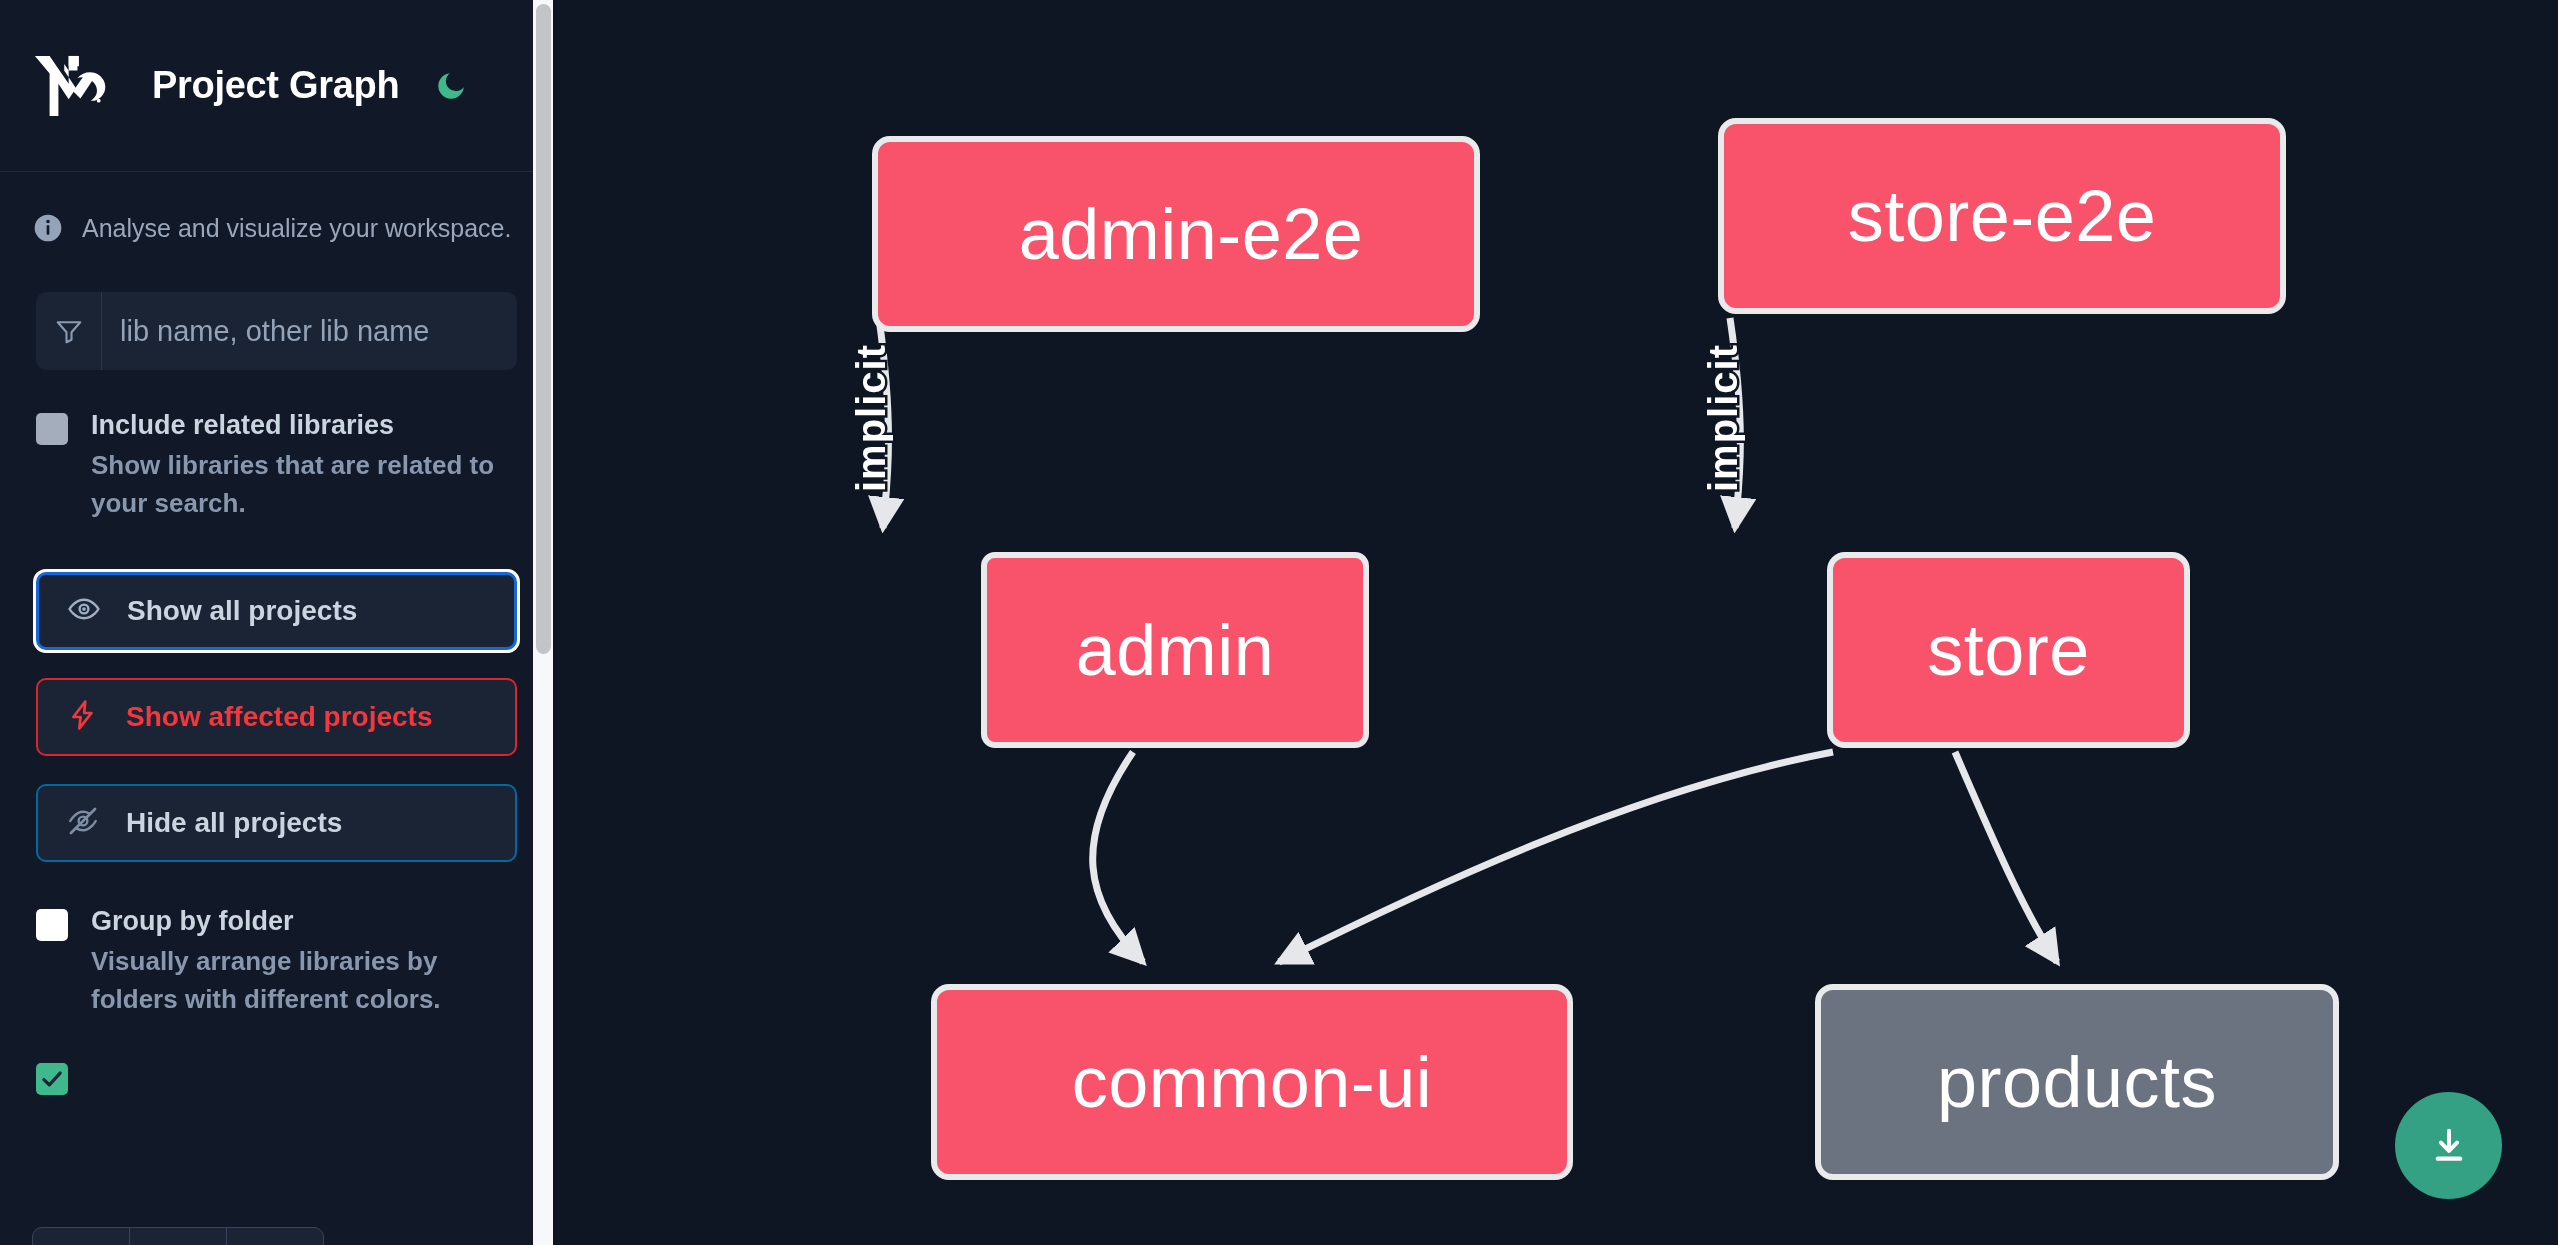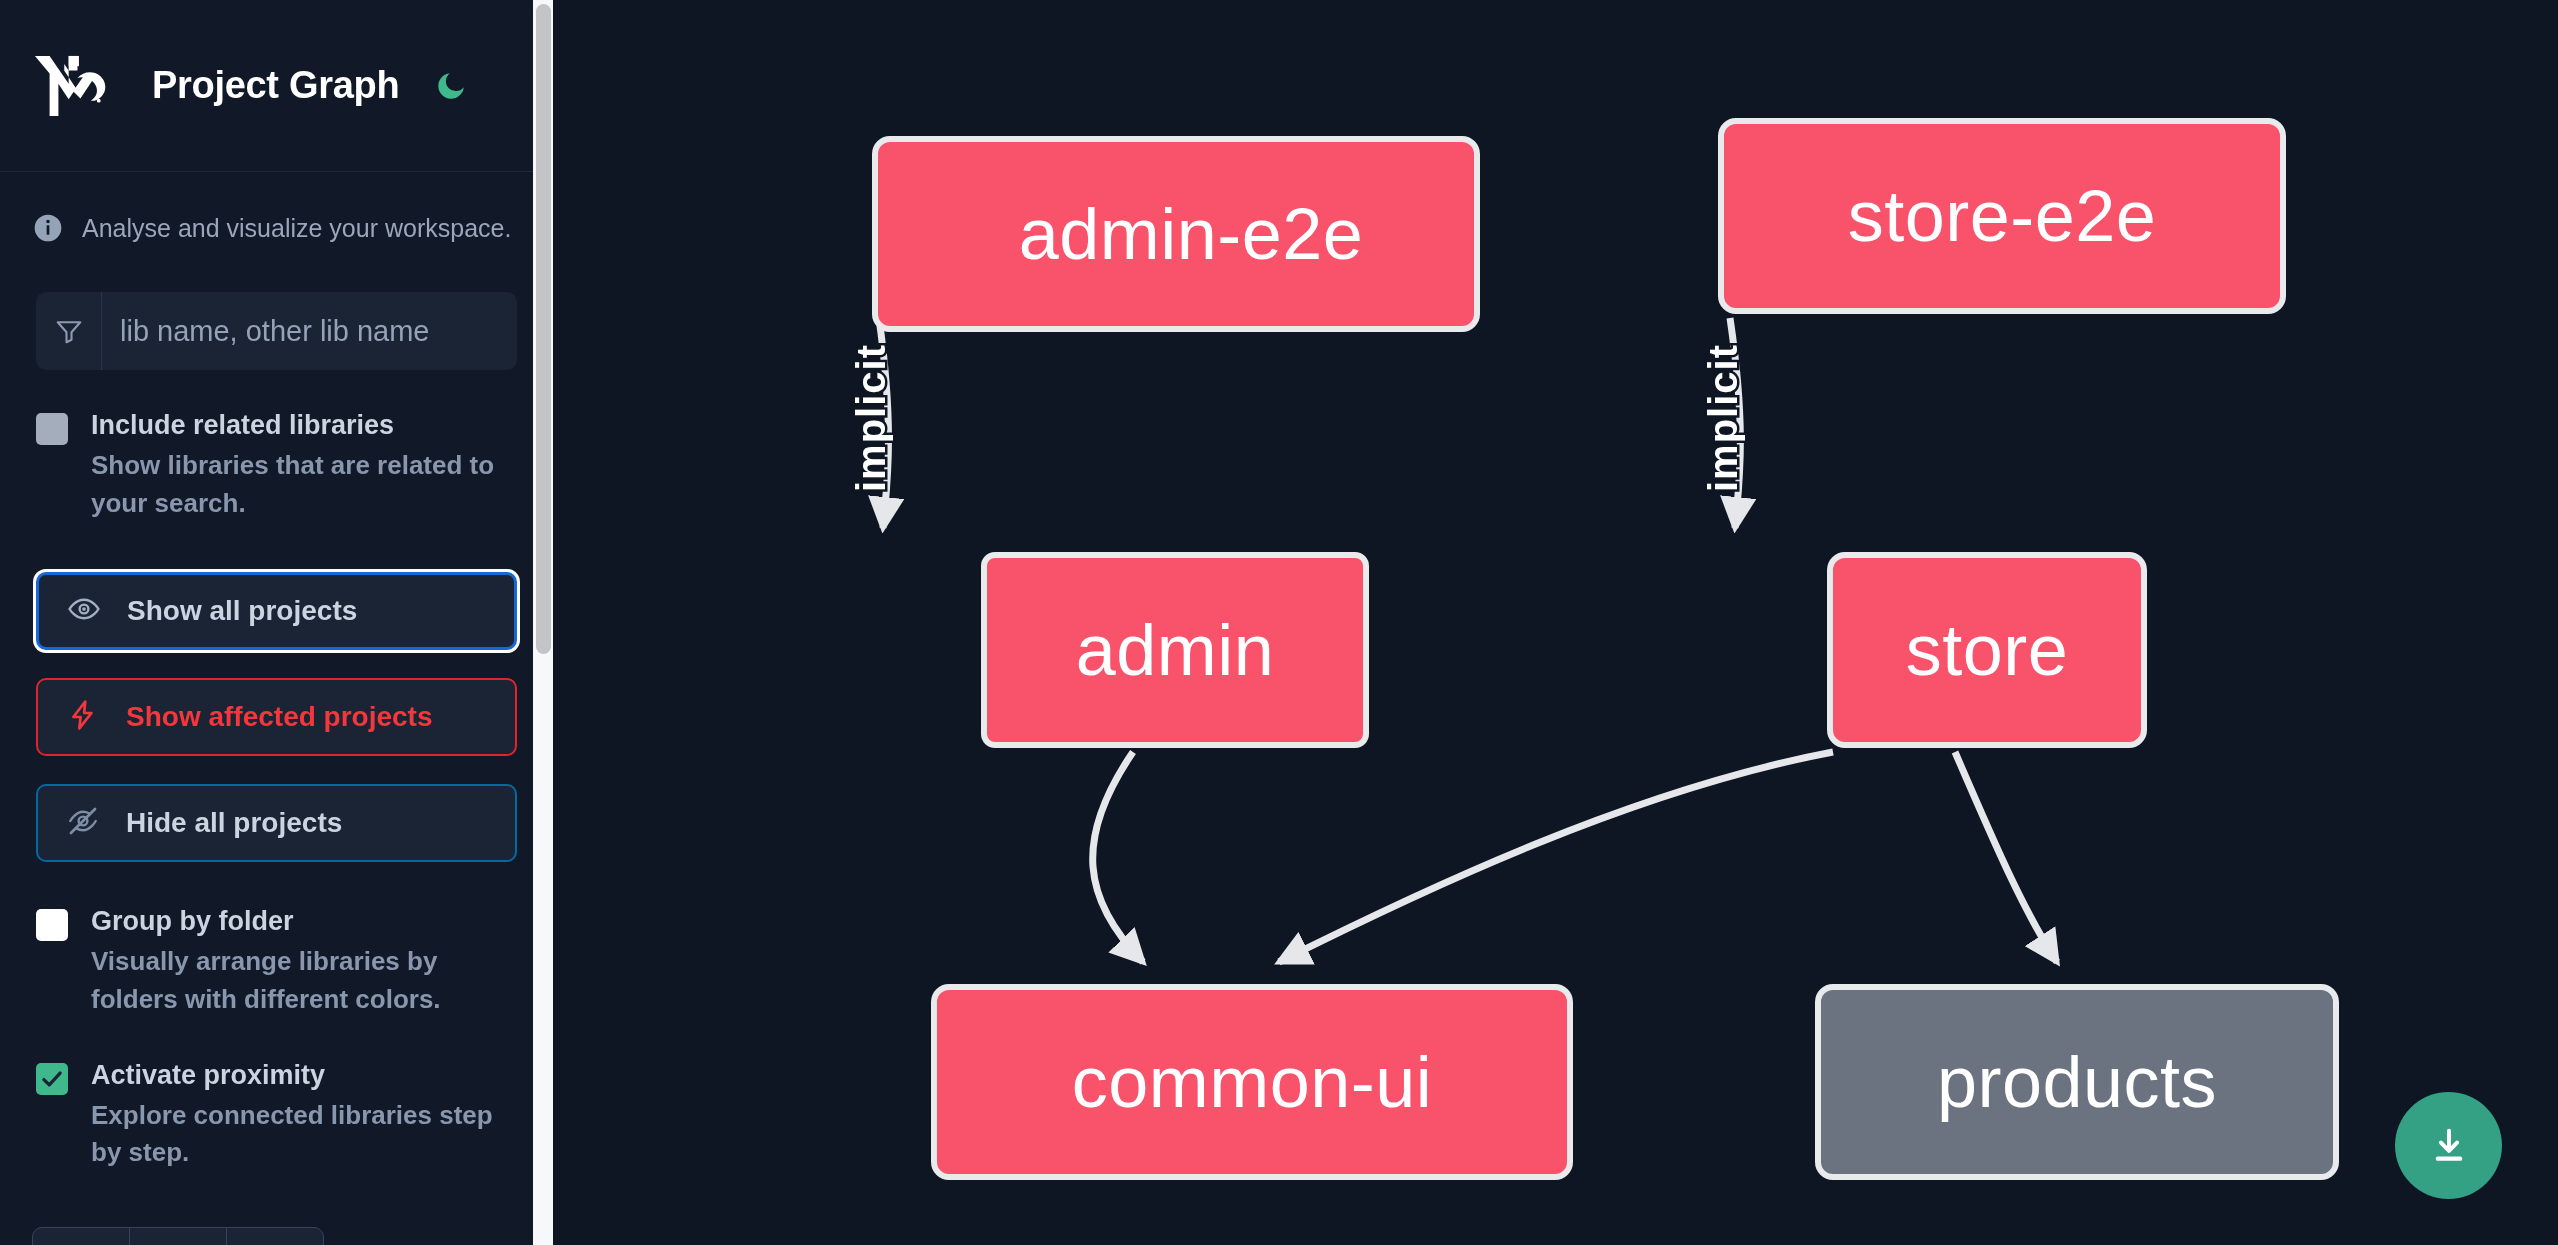--- a/index.html
+++ b/index.html
@@ -278,24 +278,20 @@
           <div class="chk-desc">Visually arrange libraries by folders with different colors.</div>
         </span>
       </div>
 
       <div class="chk-row" style="margin-top:40px">
         <span class="chk-box checked">
           <svg viewBox="0 0 24 24" width="26" height="26" aria-hidden="true">
             <path d="M4.5 12.5l5 5 10-11" fill="none" stroke="#1b2435" stroke-width="3" stroke-linecap="round" stroke-linejoin="round"></path>
           </svg>
         </span>
-        <span class="chk-texts">
-          <div class="chk-label">Activate proximity</div>
-          <div class="chk-desc">Explore connected libraries step by step.</div>
-        </span>
       </div>
 
       <div class="seg-peek">
         <div></div>
         <div></div>
         <div></div>
       </div>
     </div>
 
     <div class="sb-scroll-track">
@@ -333,21 +329,21 @@
     <div id="nodes">
         <div class="node pink" style="left: 319px; top: 136px; width: 608px; height: 196px; padding-left: 30px;">
           <span>admin-e2e</span>
         </div>
         <div class="node pink" style="left: 1165px; top: 118px; width: 568px; height: 196px;">
           <span>store-e2e</span>
         </div>
         <div class="node pink" style="left: 428px; top: 552px; width: 388px; height: 196px; border-radius: 14px;">
           <span>admin</span>
         </div>
-        <div class="node pink" style="left: 1274px; top: 552px; width: 320px; height: 196px;">
+        <div class="node pink" style="left: 1274px; top: 552px; width: 363px; height: 196px;">
           <span>store</span>
         </div>
         <div class="node pink" style="left: 378px; top: 984px; width: 642px; height: 196px;">
           <span>common-ui</span>
         </div>
         <div class="node gray" style="left: 1262px; top: 984px; width: 524px; height: 196px;">
           <span>products</span>
         </div>
       </div>
 

